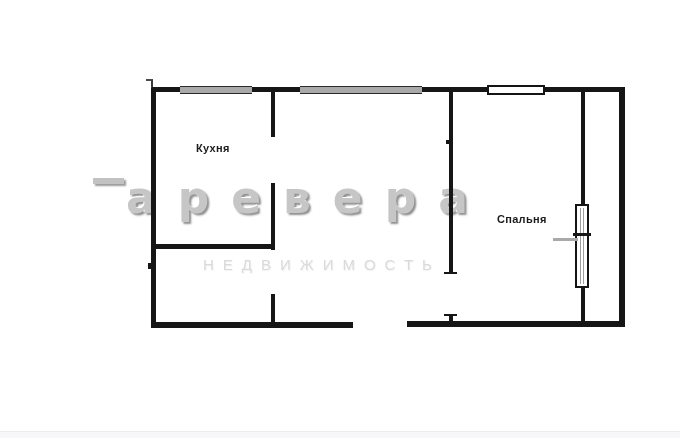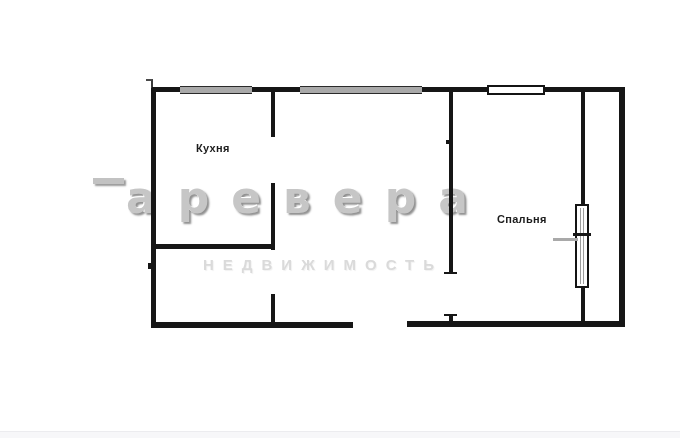--- a/index.html
+++ b/index.html
@@ -19,21 +19,21 @@
     font-family:"DejaVu Sans", sans-serif;font-weight:bold;
     font-size:44px;letter-spacing:22px;color:#c6c6c6;white-space:nowrap;
     text-shadow:-1px -1px 0 #ffffff, 2px 2px 2px #909090;
   }
   .wm-dash{
     position:absolute;left:93px;top:178px;width:31px;height:6px;z-index:1;
     background:#c2c2c2;box-shadow:-1px -1px 0 #ffffff, 2px 2px 2px #9a9a9a;
   }
   .wm-sub{
     position:absolute;left:203px;top:256px;z-index:1;
-    font-family:"Liberation Sans", sans-serif;font-weight:bold;
+    font-family:"Liberation Sans", sans-serif;font-weight:normal;
     font-size:15px;letter-spacing:9px;color:#dadada;white-space:nowrap;
     text-shadow:1px 1px 1px #f2f2f2;
   }
   .tick-gray{position:absolute;background:#a9a9a9;z-index:3;}
   .cap{position:absolute;background:#161616;z-index:3;}
   .hook{
     position:absolute;left:146px;top:79px;width:7px;height:10px;z-index:2;
     border-top:2px solid #4a4a4a;border-right:2px solid #3a3a3a;box-sizing:border-box;
   }
   .stripe{position:absolute;width:1px;top:2px;bottom:2px;background:#9d9d9d;}

